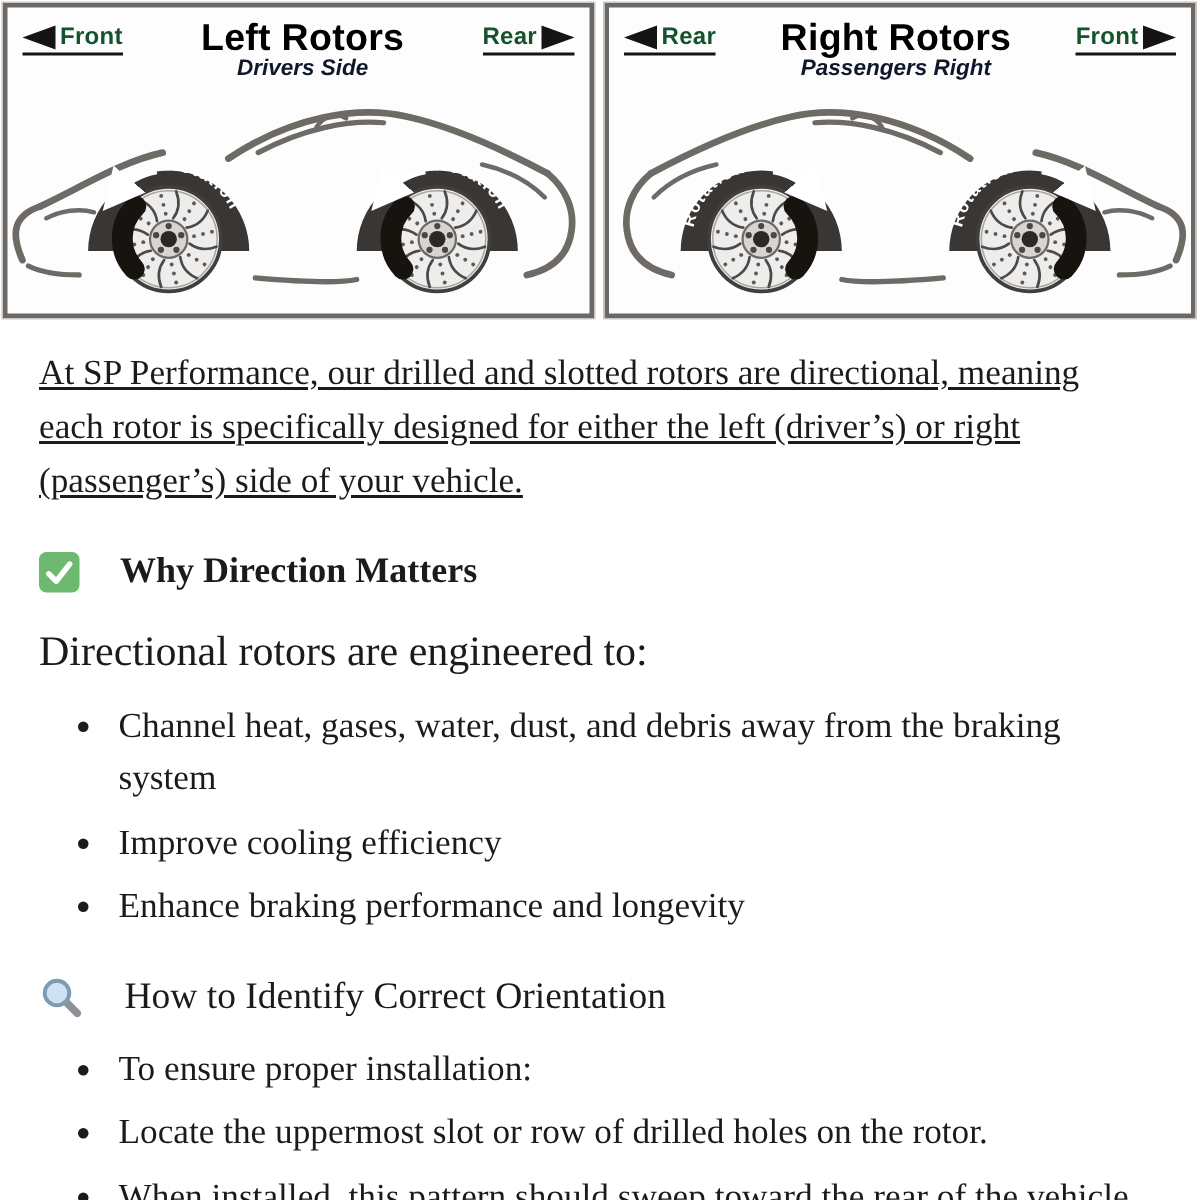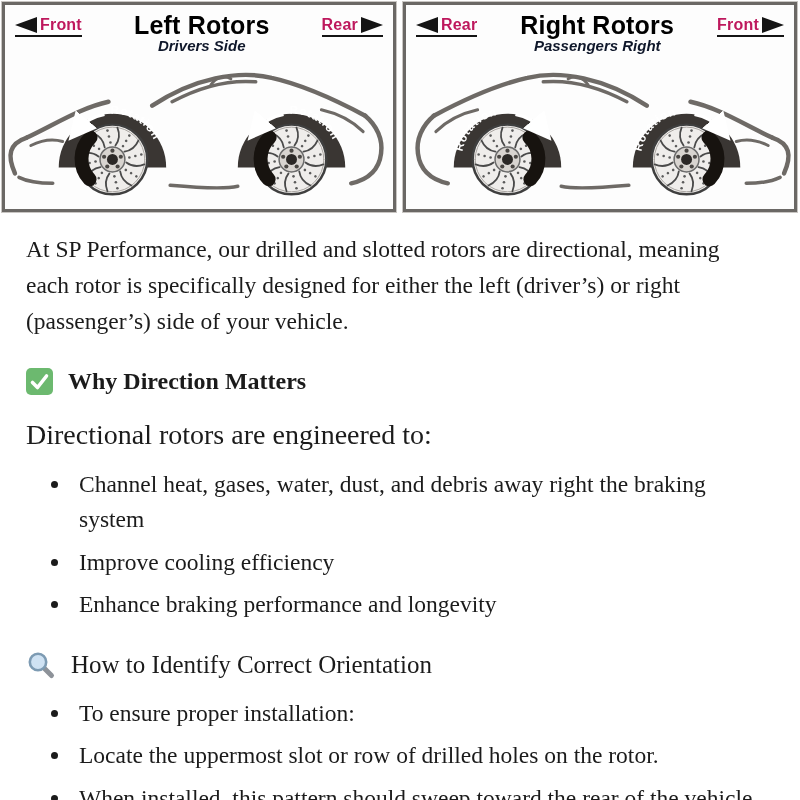--- a/index.html
+++ b/index.html
@@ -7,35 +7,35 @@
   .page{width:800px;box-sizing:border-box;padding:2px;}
 
   
   .diagram{display:flex;gap:7px;}
   .panel{margin:0;width:394px;box-sizing:border-box;background:#fdfdfd;
     border:3px solid #6b6865;outline:1px solid #c9c6c3;}
   .panel-header{display:flex;align-items:flex-start;justify-content:space-between;
     padding:7px 10px 0 10px;font-family:"Liberation Sans",sans-serif;}
   .dir{display:flex;align-items:center;gap:3px;border-bottom:2.5px solid #141414;
     padding-bottom:1px;margin-top:4px;}
-  .dir-label{font-weight:bold;font-size:16px;color:#be185d;letter-spacing:.2px;}
+  .dir-label{font-weight:bold;font-size:16px;color:#14532d;letter-spacing:.2px;}
   .tri{width:0;height:0;display:inline-block;}
   .tri-left{border-top:8px solid transparent;border-bottom:8px solid transparent;
     border-right:22px solid #141414;}
   .tri-right{border-top:8px solid transparent;border-bottom:8px solid transparent;
     border-left:22px solid #141414;}
   .panel-titles{text-align:center;line-height:1.05;}
   .panel-title{font-size:25px;font-weight:bold;color:#000000;letter-spacing:.2px;}
   .panel-subtitle{font-size:15px;font-weight:bold;font-style:italic;color:#0f172a;}
   .car-svg{display:block;width:100%;height:auto;margin-top:-2px;}
 
   
   article{padding:16px 24px 10px 24px;}
-  .intro{font-size:23.5px;line-height:1.53;margin:4px 14px 0 0;max-width:748px;}
-  .sec-heading{display:flex;align-items:center;gap:15px;margin:28px 0 0 0;
+  .intro{font-size:23.5px;line-height:1.53;margin:4px 14px 0 0;max-width:748px;text-decoration:underline;}
+  .sec-heading{display:flex;align-items:center;gap:27px;margin:28px 0 0 0;
     font-size:24px;font-weight:bold;}
   .sec-heading.regular{font-weight:normal;font-size:25px;margin-top:28px;}
   .lead{font-size:28px;margin:24px 0 0 0;}
   ul{margin:16px 0 0 0;padding-left:46px;}
   li{font-size:23.5px;line-height:1.5;margin-bottom:7px;padding-left:7px;
     max-width:682px;}
   li::marker{color:#1b1b1b;}
 
   
   .check-icon{width:27px;height:27px;border-radius:5px;background:#6cb96f;
@@ -198,21 +198,21 @@
         <svg width="27" height="27" viewBox="0 0 27 27">
           <polyline points="6.5,14.5 11.5,19.5 20.5,8" fill="none" stroke="#ffffff" stroke-width="3.6" stroke-linecap="round" stroke-linejoin="round"></polyline>
         </svg>
       </span>
       <span>Why Direction Matters</span>
     </h2>
 
     <p class="lead">Directional rotors are engineered to:</p>
 
     <ul>
-      <li>Channel heat, gases, water, dust, and debris away right the braking system</li>
+      <li>Channel heat, gases, water, dust, and debris away from the braking system</li>
       <li>Improve cooling efficiency</li>
       <li>Enhance braking performance and longevity</li>
     </ul>
 
     <h2 class="sec-heading regular">
       <span class="mag-icon">
         <svg width="30" height="30" viewBox="0 0 30 30">
           <line x1="18" y1="18" x2="25.5" y2="25.5" stroke="#8d9299" stroke-width="5" stroke-linecap="round"></line>
           <circle cx="12" cy="12" r="8.2" fill="#cfe2f3" stroke="#7d9bb3" stroke-width="2.6"></circle>
         </svg>

